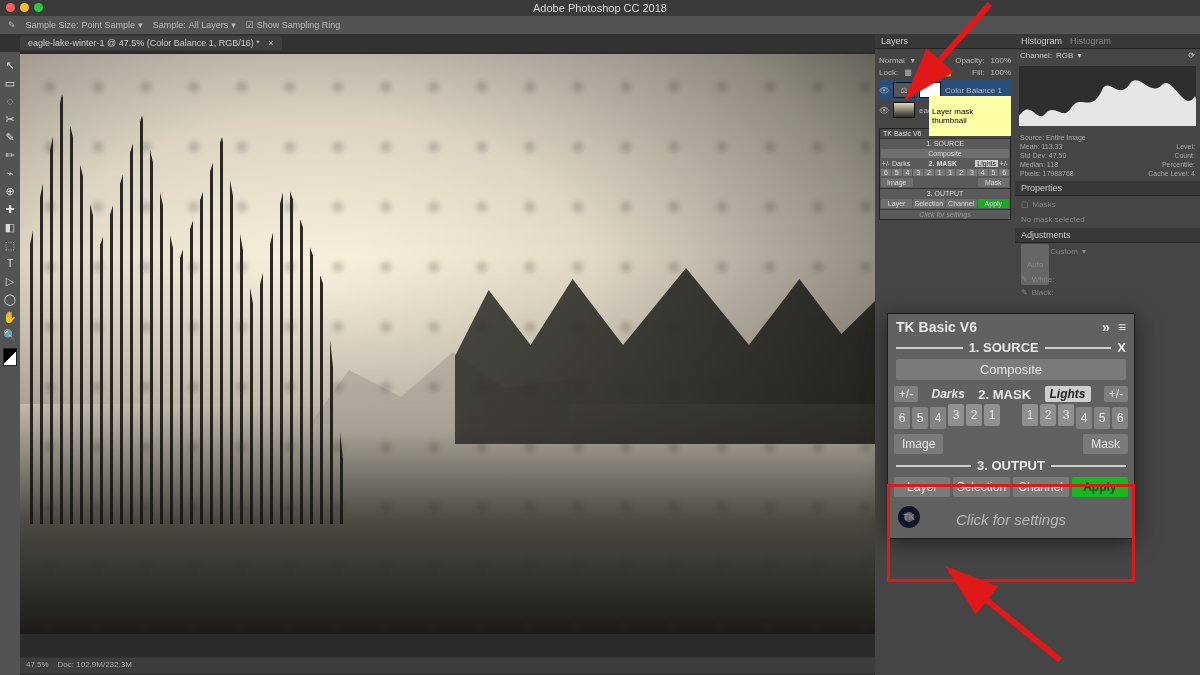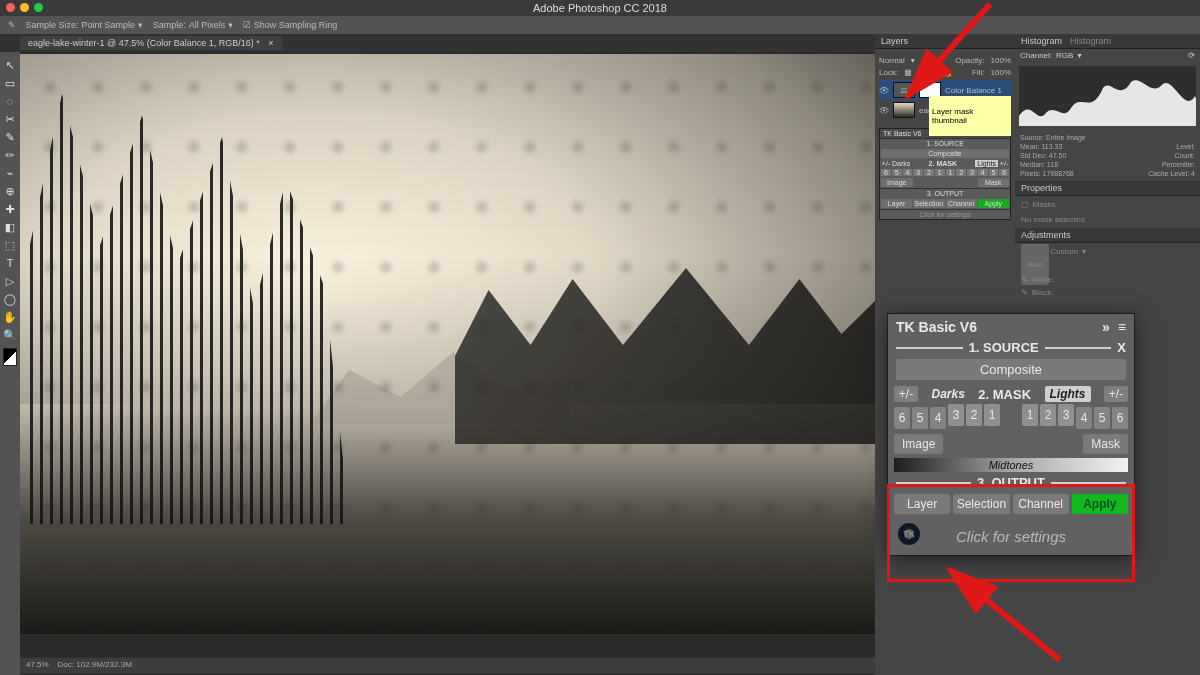--- a/index.html
+++ b/index.html
@@ -104,21 +104,21 @@
 
 <div class="topbar">
   <span>✎</span>
   <div class="item">
     <span>Sample Size:</span>
     <span>Point Sample</span>
     <span>▾</span>
   </div>
   <div class="item">
     <span>Sample:</span>
-    <span>All Pixels</span>
+    <span>All Layers</span>
     <span>▾</span>
   </div>
   <div class="item">
     <span>☑</span>
     <span>Show Sampling Ring</span>
   </div>
 </div>
 
 <div class="tab-row">
   <div class="doc-tab">
@@ -344,21 +344,20 @@
       <div class="n raised">3</div>
       <div class="n">4</div>
       <div class="n">5</div>
       <div class="n">6</div>
     </div>
   </div>
   <div class="tk-img-mask">
     <div class="bt">Image</div>
     <div class="bt">Mask</div>
   </div>
-  <div class="tk-midtones">Midtones</div>
   <div class="tk-section-h">
       <span class="line"></span>
       <span>3. OUTPUT</span>
       <span class="line"></span>
     </div>
   <div class="tk-out-row">
     <div class="bt">Layer</div>
     <div class="bt">Selection</div>
     <div class="bt">Channel</div>
     <div class="bt apply">Apply</div>

